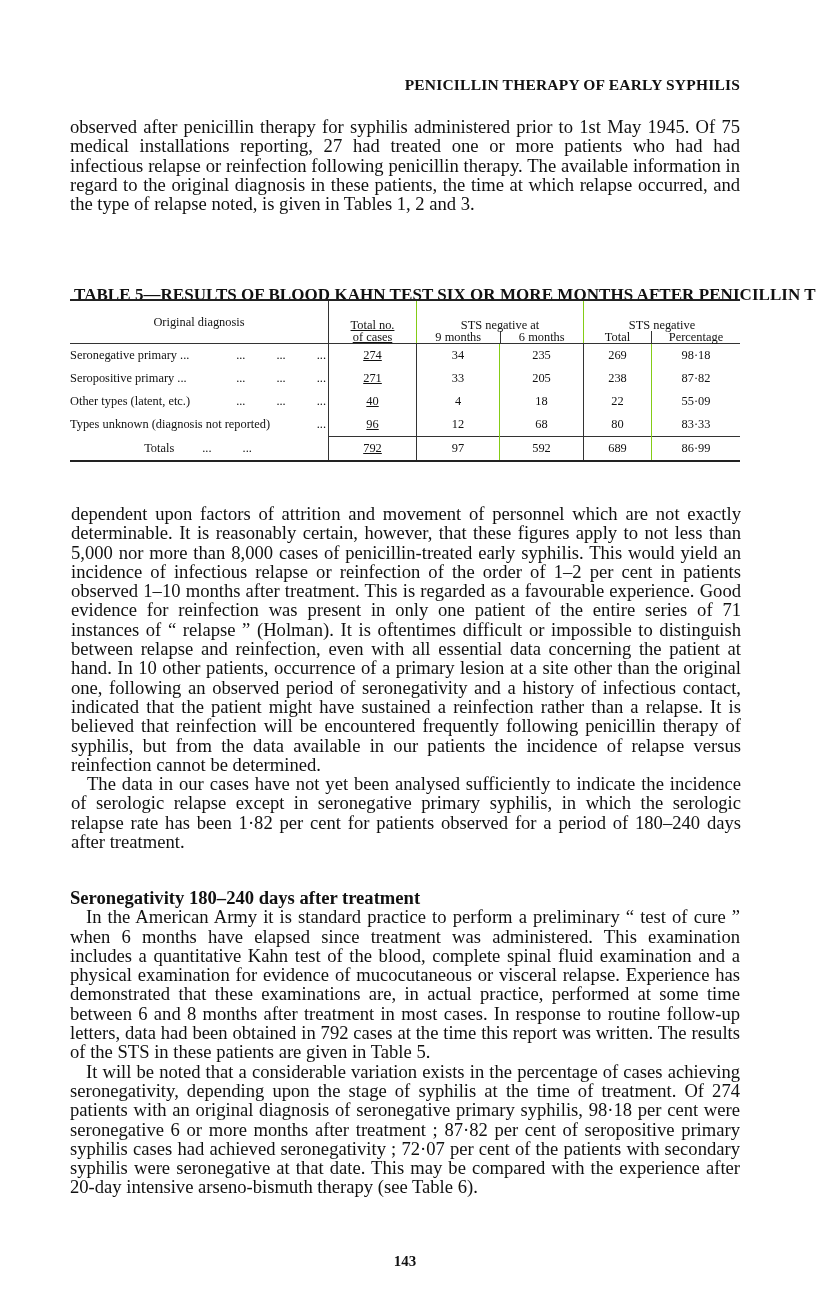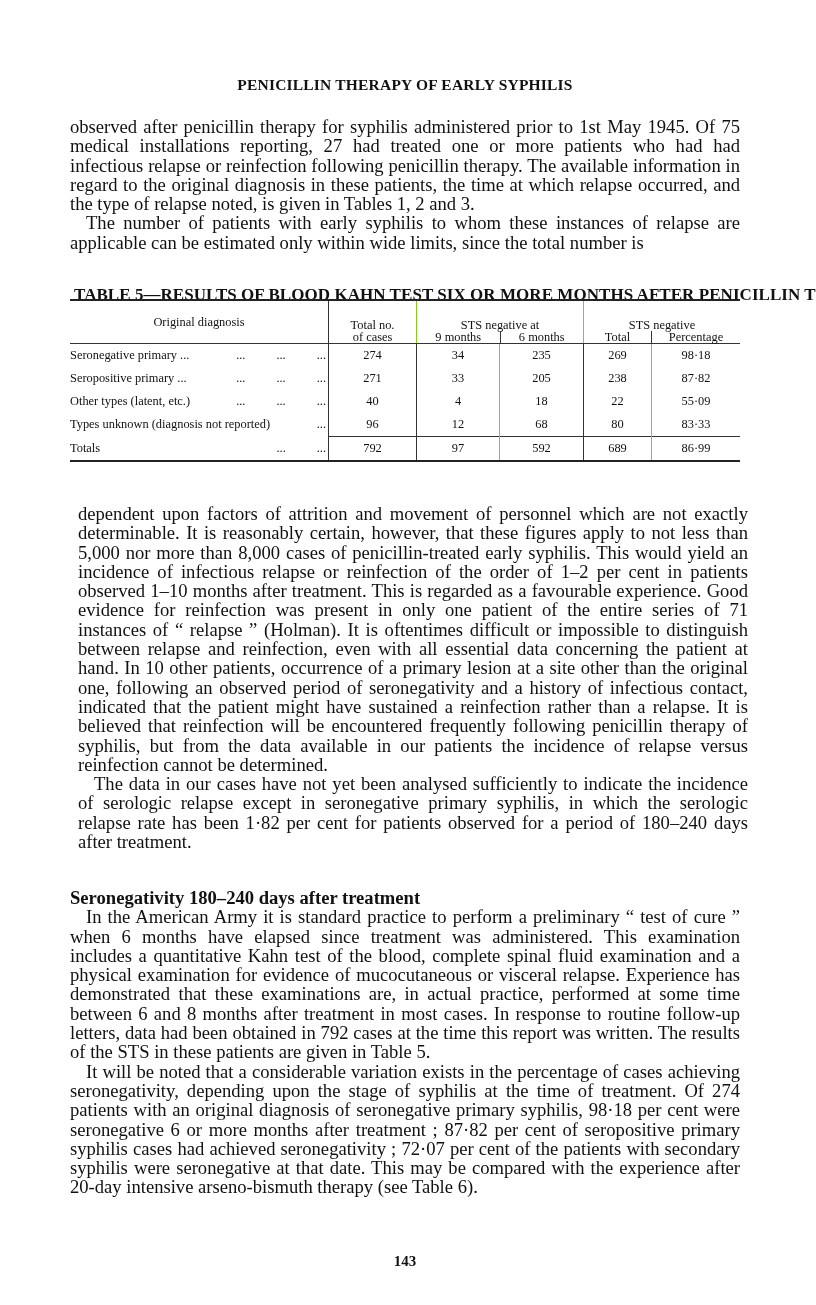--- a/index.html
+++ b/index.html
@@ -1,19 +1,19 @@
 <!DOCTYPE html>
 <html><head>
 <meta charset="utf-8">
 <style>
   html, body { margin: 0; padding: 0; background: #ffffff; }
   body { width: 816px; height: 1305px; position: relative; overflow: hidden; color: #111; }
   .page { position: absolute; left: 70px; top: 0; width: 670px; }
   .running-head {
-    position: absolute; left: 0; width: 670px; top: 76px; text-align: center;
+    position: absolute; left: 0; width: 670px; top: 76px; text-align: right;
     font-family: "Liberation Serif", serif; font-weight: bold; font-size: 15.5px; letter-spacing: 0.2px;
   }
   .body-text {
     font-family: "Liberation Serif", serif; font-size: 18.6px; line-height: 19.3px;
     text-align: justify; margin: 0;
   }
   .para { margin: 0; }
   .indent { text-indent: 16px; }
   #block1 { position: absolute; top: 117px; left: 0; width: 670px; }
   .table-caption {
@@ -23,53 +23,52 @@
   }
   .table-wrap { position: absolute; top: 299px; left: 0; width: 670px; }
   table.data {
     width: 670px; border-collapse: collapse;
     font-family: "Liberation Serif", serif; font-size: 12.4px;
     border-top: 2px solid #222; border-bottom: 2px solid #222;
   }
   table.data th { font-weight: normal; line-height: 12px; padding: 0; vertical-align: bottom; }
   table.data td { padding: 0; height: 23px; vertical-align: middle; }
   .c-diag { width: 258px; text-align: left; }
-  .c-tot { width: 87px; text-align: center; border-left: 1px solid #333; }
+  .c-tot { width: 87px; text-align: center; border-left: 1px solid #333; text-decoration: underline; }
   .c-9 { width: 82px; text-align: center; border-left: 1px solid #333; }
   .c-6 { width: 83px; text-align: center; }
   .c-t { width: 67px; text-align: center; border-left: 1px solid #333; }
   .c-p { text-align: center; }
   .b-left { border-left: 1px solid #84cc16; border-radius: 14px; }
   .hdr-row th { height: 42px; border-bottom: 1px solid #333; padding-bottom: 3px; }
   .diag-cell { display: flex; justify-content: space-between; padding-right: 2px; white-space: nowrap; }
   .dots { letter-spacing: 0; }
   .totals-row td { border-top: 1px solid #333; }
   .sub-hdr { display: flex; }
   .sub-hdr span { flex: 1; text-align: center; }
-  #block2 { position: absolute; top: 504px; left: 8px; width: 670px; }
+  #block2 { position: absolute; top: 504px; left: 1px; width: 670px; }
   .section-head {
     font-family: "Liberation Serif", serif; font-weight: bold; font-size: 18.6px; line-height: 19.3px; margin: 0;
   }
   #block3 { position: absolute; top: 888px; left: 0; width: 670px; }
   .folio {
     position: absolute; top: 1253px; left: 0; width: 670px; text-align: center;
     font-family: "Liberation Serif", serif; font-weight: bold; font-size: 15px;
   }
   .last-line { text-align-last: left; }
 </style>
 </head>
 <body>
 
 <div class="page">
 
   <div class="running-head">PENICILLIN THERAPY OF EARLY SYPHILIS</div>
 
   <div id="block1" class="body-text">
     <p class="para last-line">observed after penicillin therapy for syphilis administered prior to 1st May 1945. Of 75 medical installations reporting, 27 had treated one or more patients who had had infectious relapse or reinfection following penicillin therapy. The available information in regard to the original diagnosis in these patients, the time at which relapse occurred, and the type of relapse noted, is given in Tables 1, 2 and 3.</p>
-    <p class="para indent">The number of patients with early syphilis to whom these instances of relapse are applicable can be estimated only within wide limits, since the total number is</p>
   </div>
 
   <div class="table-caption">TABLE 5—RESULTS OF BLOOD KAHN TEST SIX OR MORE MONTHS AFTER PENICILLIN THERAPY</div>
 
   <div class="table-wrap">
     <table class="data">
       <thead>
         <tr class="hdr-row">
           <th class="c-diag" style="text-align:center; vertical-align:middle;">Original diagnosis</th>
           <th class="c-tot">
@@ -140,21 +139,21 @@
               </div>
             </td>
           <td class="c-tot">96</td>
           <td class="c-9">12</td>
           <td class="c-6 b-left">68</td>
           <td class="c-t">80</td>
           <td class="c-p b-left">83·33</td>
         </tr>
         <tr class="totals-row">
           <td class="c-diag" style="border-top:none;">
-              <div class="diag-cell" style="justify-content:space-between; gap:28px;">
+              <div class="diag-cell" style="justify-content:center; gap:28px;">
                 <span>Totals</span>
                 <span class="dots" style="white-space:pre;">...          ...</span>
               </div>
             </td>
           <td class="c-tot">792</td>
           <td class="c-9">97</td>
           <td class="c-6 b-left">592</td>
           <td class="c-t">689</td>
           <td class="c-p b-left">86·99</td>
         </tr>

